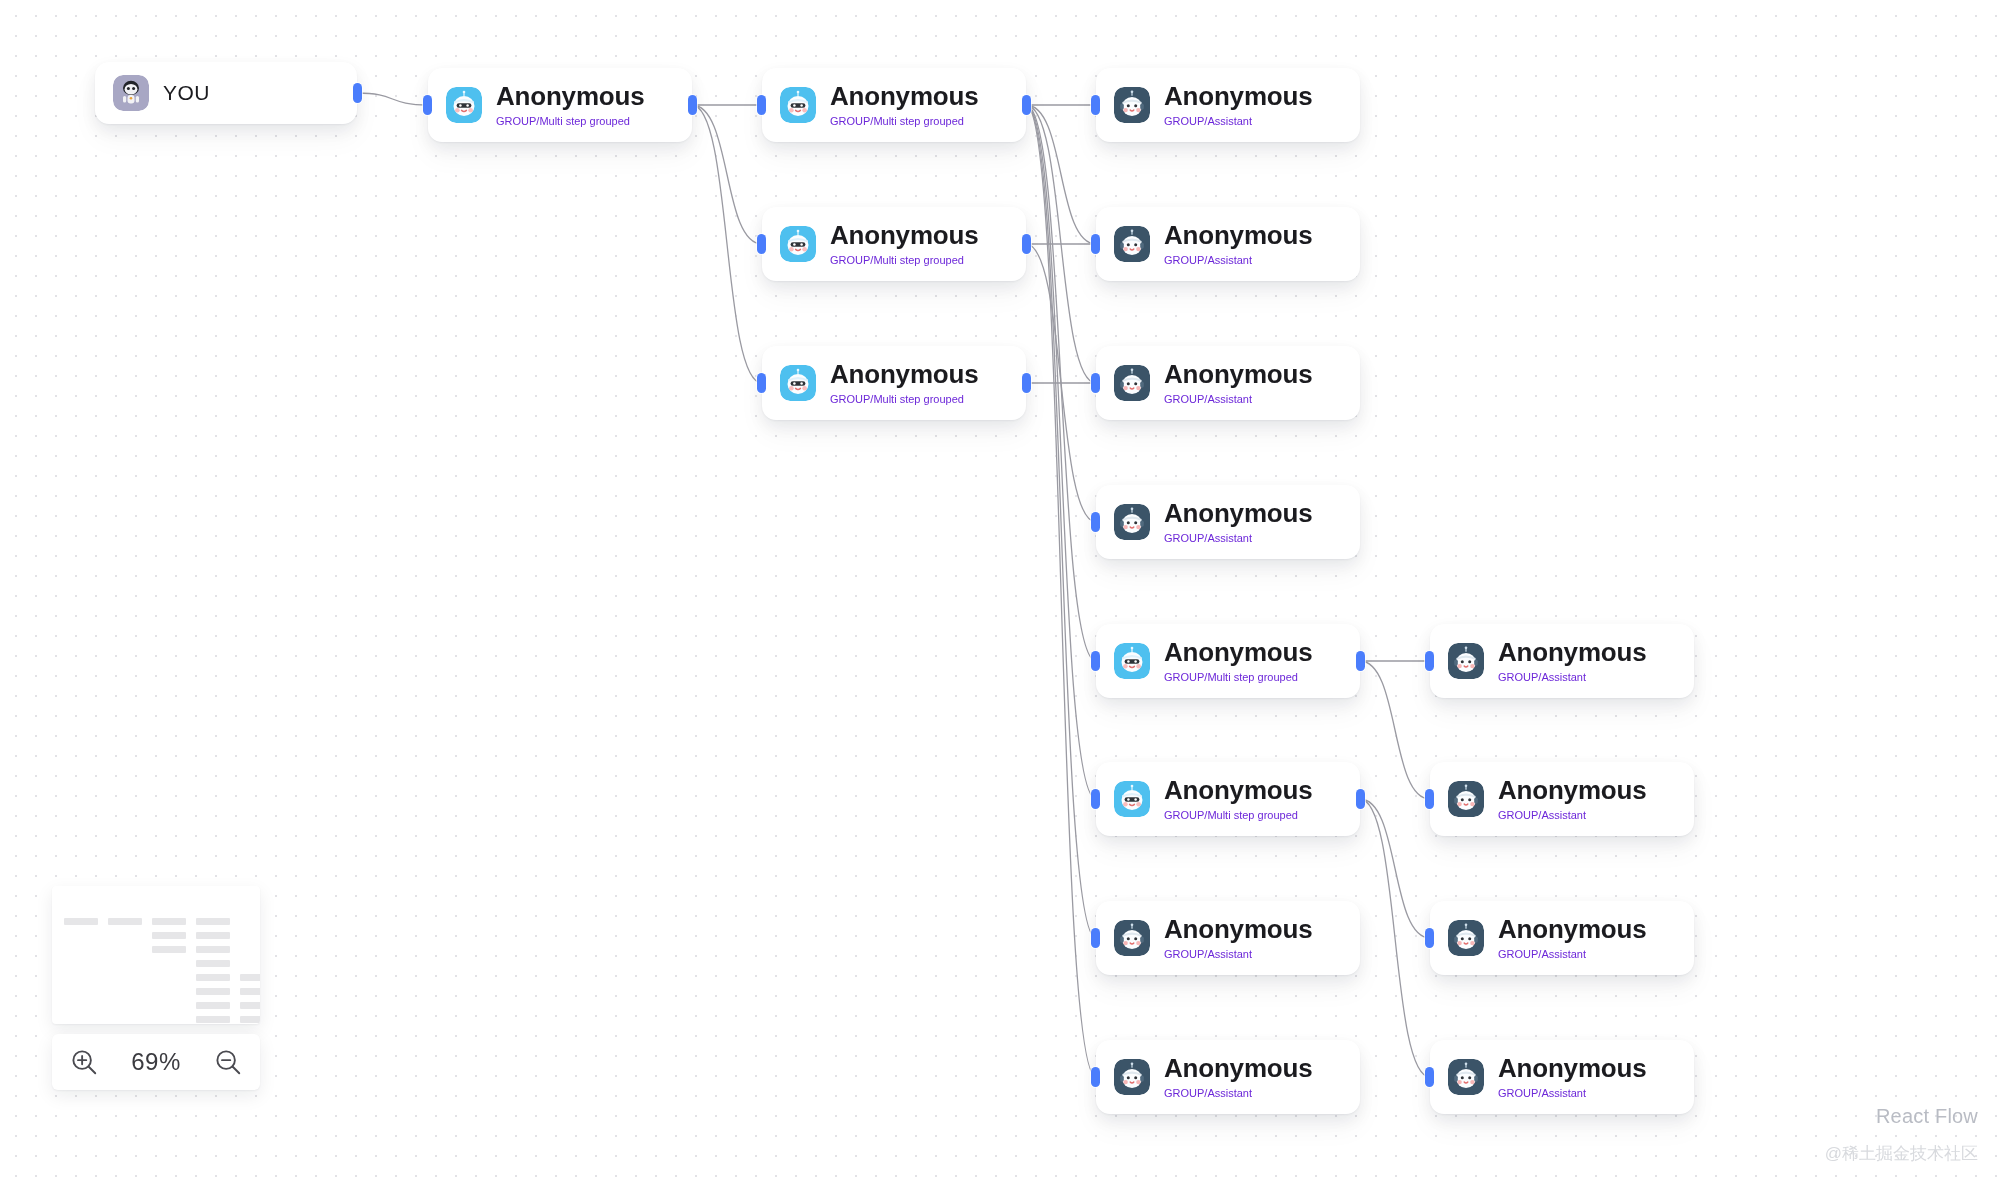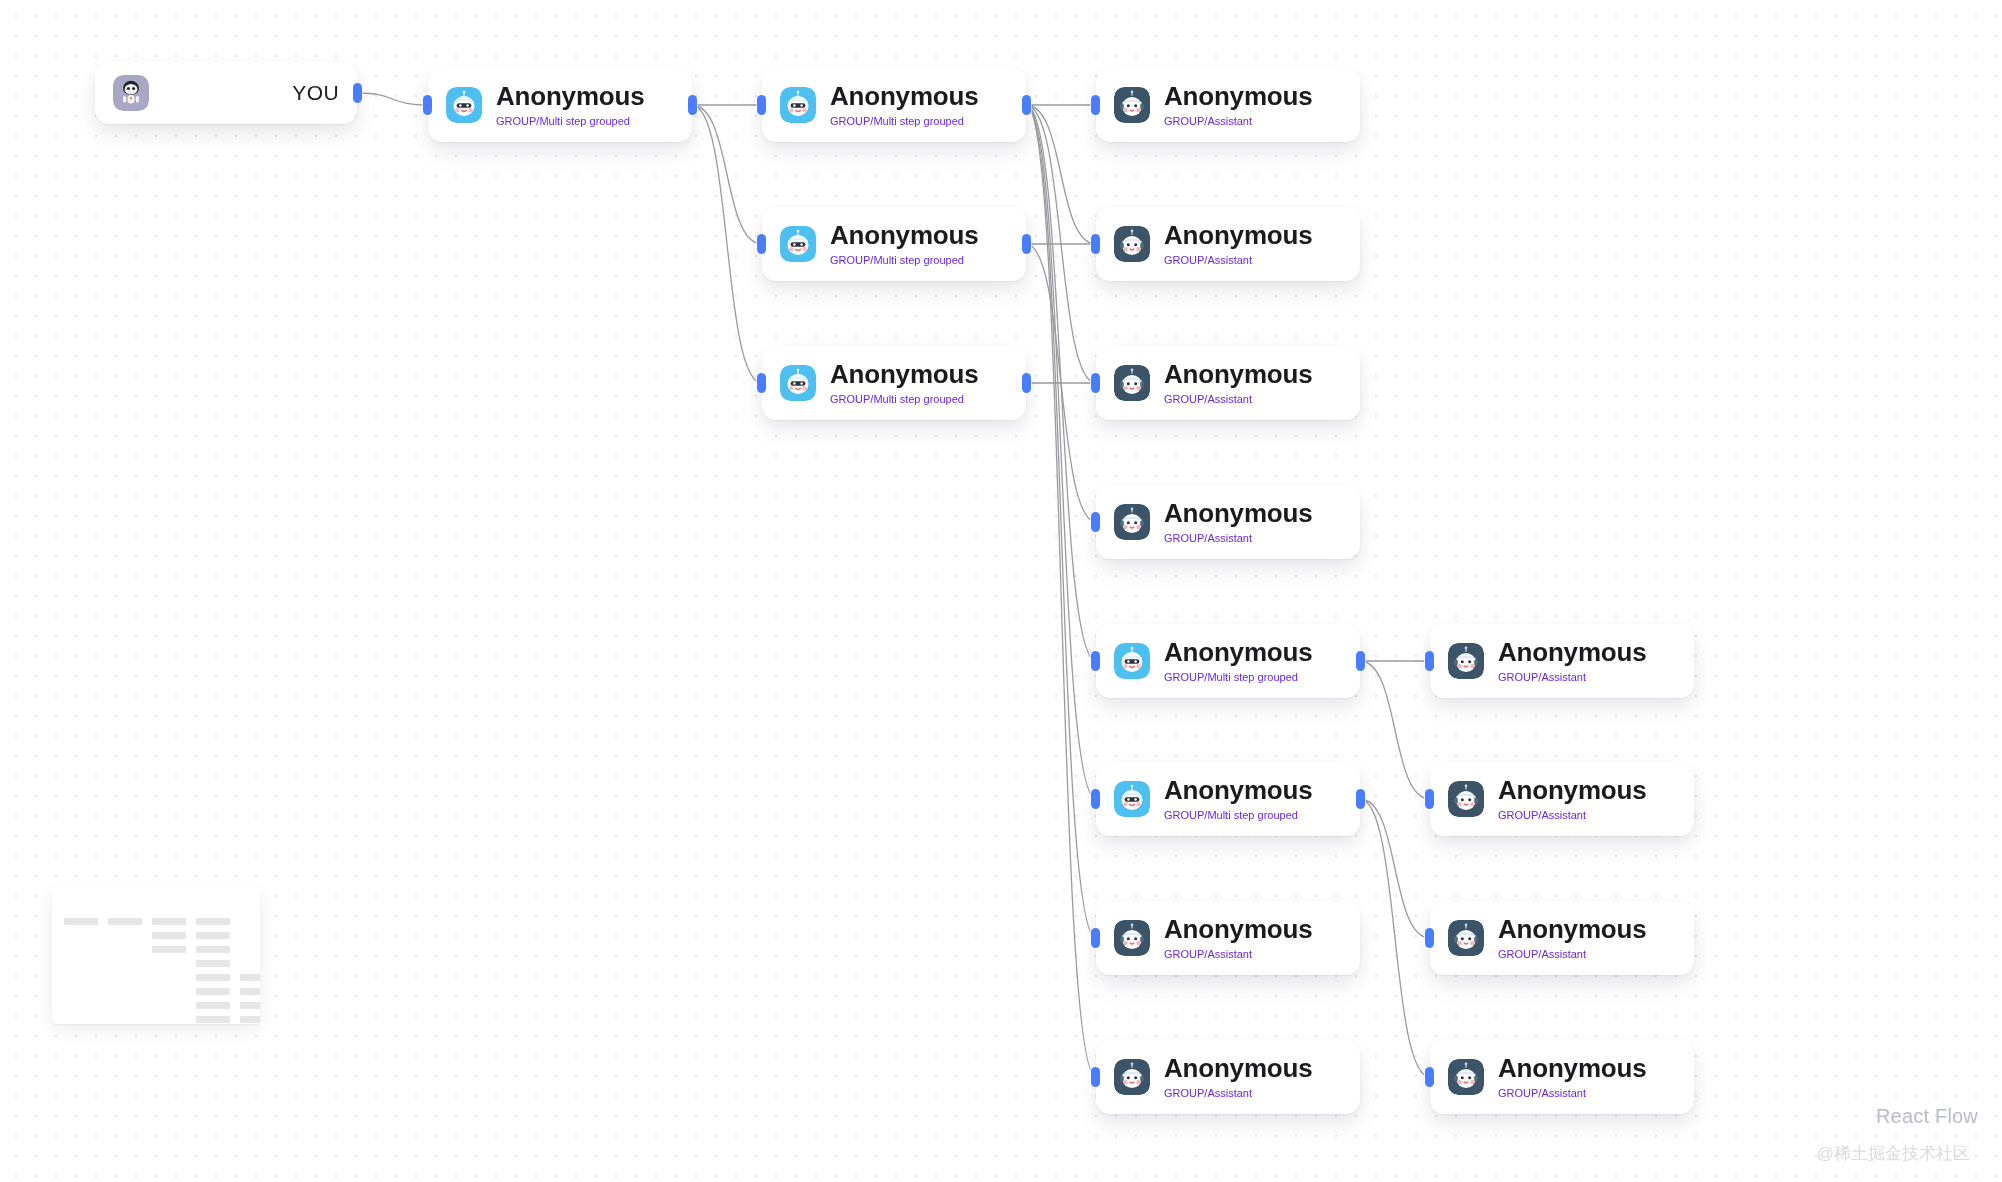--- a/index.html
+++ b/index.html
@@ -19,21 +19,21 @@
   #edges{position:absolute;left:0;top:0;width:2002px;height:1182px;pointer-events:none;}
   .node{
     position:absolute;
     background:#ffffff;
     border-radius:14px;
     box-shadow:0 1px 2px rgba(17,24,39,.05), 0 6px 16px rgba(17,24,39,.07), 0 14px 28px rgba(17,24,39,.045);
     display:flex;align-items:center;
     box-sizing:border-box;
     padding:0 18px;
   }
-  .node-you{height:62px;justify-content:space-between;}
+  .node-you{height:62px;}
   .node-std{height:74px;}
   .avatar{
     width:36px;height:36px;border-radius:10px;
     flex:0 0 36px;margin-right:14px;
     position:relative;overflow:hidden;
     display:block;
   }
   .labels{display:flex;flex-direction:column;justify-content:center;min-width:0;}
   .ntitle{
     font-size:26px;font-weight:700;color:#1b1b1f;letter-spacing:-0.2px;
@@ -65,21 +65,21 @@
     box-shadow:0 1px 2px rgba(17,24,39,.05), 0 6px 18px rgba(17,24,39,.08);
     display:flex;align-items:center;justify-content:space-around;
   }
   #zoombar .zlabel{font-size:24px;color:#3b3b40;letter-spacing:.5px;}
   .zbtn{cursor:pointer;display:flex;align-items:center;justify-content:center;width:34px;height:34px;}
   #attrib{
     position:absolute;right:24px;top:1105px;text-align:center;
   }
   #attrib .rf{font-size:20px;color:#b9bcc4;letter-spacing:.2px;}
   #watermark{
-    position:absolute;right:32px;top:1142px;
+    position:absolute;right:24px;top:1142px;
     font-size:17px;color:#d8dade;white-space:nowrap;
   }
 </style>
 </head>
 <body>
 
 <div id="flow">
   <svg id="edges">
       <path d="M 357 93 C 397 93, 388 105, 428 105" fill="none" stroke="#9a9aa2" stroke-width="1.3"></path>
       <path d="M 692 105 C 732 105, 722 105, 762 105" fill="none" stroke="#9a9aa2" stroke-width="1.3"></path>
@@ -469,18 +469,36 @@
       <div class="mrect" style="left: 144px; top: 88px; width: 34px; height: 7px;"></div>
       <div class="mrect" style="left: 144px; top: 102px; width: 34px; height: 7px;"></div>
       <div class="mrect" style="left: 144px; top: 116px; width: 34px; height: 7px;"></div>
       <div class="mrect" style="left: 144px; top: 130px; width: 34px; height: 7px;"></div>
       <div class="mrect" style="left: 188px; top: 88px; width: 34px; height: 7px;"></div>
       <div class="mrect" style="left: 188px; top: 102px; width: 34px; height: 7px;"></div>
       <div class="mrect" style="left: 188px; top: 116px; width: 34px; height: 7px;"></div>
       <div class="mrect" style="left: 188px; top: 130px; width: 34px; height: 7px;"></div>
     </div>
 
+  <div id="zoombar">
+    <div class="zbtn">
+      <svg width="30" height="30" viewBox="0 0 24 24" fill="none" stroke="#4a4a50" stroke-width="1.5">
+        <circle cx="10.5" cy="10.5" r="7"></circle>
+        <line x1="15.6" y1="15.6" x2="21" y2="21" stroke-linecap="round"></line>
+        <line x1="10.5" y1="7.2" x2="10.5" y2="13.8" stroke-linecap="round"></line>
+        <line x1="7.2" y1="10.5" x2="13.8" y2="10.5" stroke-linecap="round"></line>
+      </svg>
+    </div>
+    <div class="zlabel">69%</div>
+    <div class="zbtn">
+      <svg width="30" height="30" viewBox="0 0 24 24" fill="none" stroke="#4a4a50" stroke-width="1.5">
+        <circle cx="10.5" cy="10.5" r="7"></circle>
+        <line x1="15.6" y1="15.6" x2="21" y2="21" stroke-linecap="round"></line>
+        <line x1="7.2" y1="10.5" x2="13.8" y2="10.5" stroke-linecap="round"></line>
+      </svg>
+    </div>
+  </div>
 
   <div id="attrib">
     <div class="rf">React Flow</div>
   </div>
   <div id="watermark">@稀土掘金技术社区</div>
 </div>
 
 </body></html>

